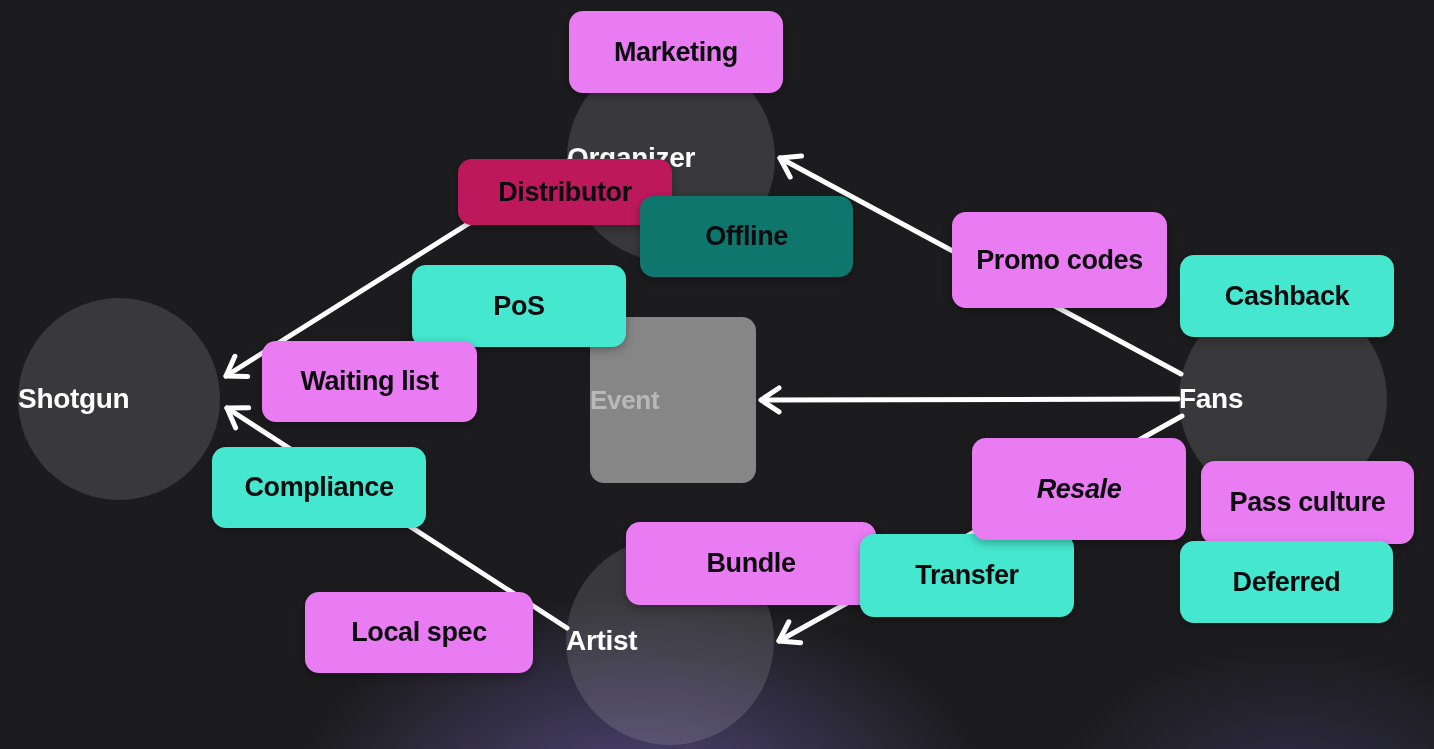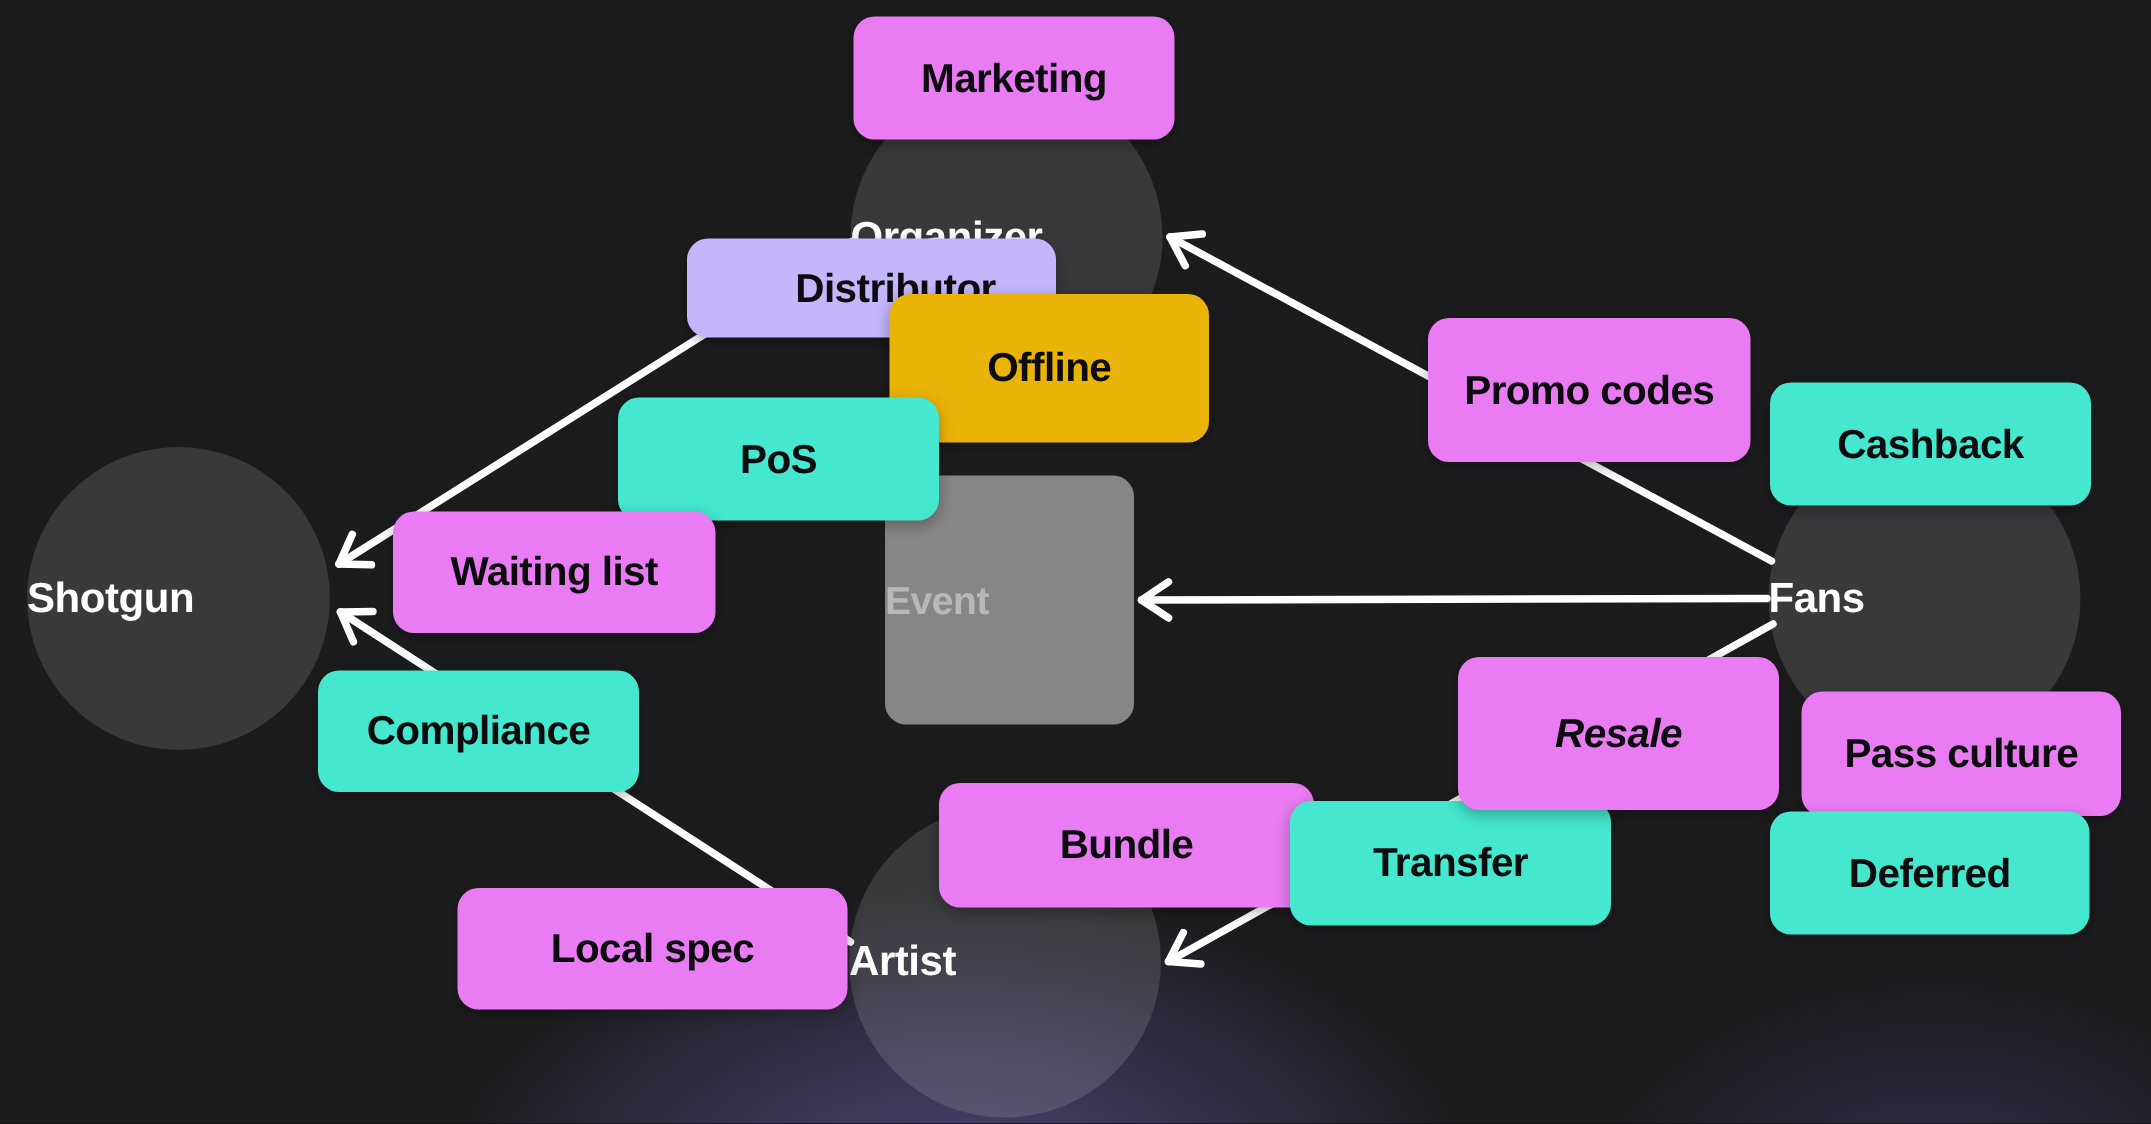--- a/index.html
+++ b/index.html
@@ -112,36 +112,36 @@
   <line x1="568" y1="161" x2="226" y2="376" class="edge-line" marker-end="url(#arrowhead)"></line>
       <line x1="567" y1="628" x2="227" y2="408" class="edge-line" marker-end="url(#arrowhead)"></line>
       <line x1="1181" y1="374" x2="780" y2="158" class="edge-line" marker-end="url(#arrowhead)"></line>
       <line x1="1178" y1="399" x2="761" y2="400" class="edge-line" marker-end="url(#arrowhead)"></line>
       <line x1="1182" y1="416" x2="779" y2="641" class="edge-line" marker-end="url(#arrowhead)"></line>
     </svg>
   <div class="layer">
       <div class="tag" style="left: 569px; top: 11px; width: 214px; height: 82px; background: rgb(234, 124, 243);">
         <span class="tag-label">Marketing</span>
       </div>
-      <div class="tag" style="left: 458px; top: 159px; width: 214px; height: 66px; background: #c4b5fd; padding-left: 32px;">
+      <div class="tag" style="left: 458px; top: 159px; width: 214px; height: 66px; background: #be185d;">
         <span class="tag-label">Distributor</span>
       </div>
-      <div class="tag" style="left: 593px; top: 196px; width: 213px; height: 99px; background: #eab308;">
+      <div class="tag" style="left: 640px; top: 196px; width: 213px; height: 81px; background: #0f766e;">
         <span class="tag-label">Offline</span>
       </div>
       <div class="tag" style="left: 412px; top: 265px; width: 214px; height: 82px; background: rgb(69, 232, 207);">
         <span class="tag-label">PoS</span>
       </div>
       <div class="tag" style="left: 262px; top: 341px; width: 215px; height: 81px; background: rgb(234, 124, 243);">
         <span class="tag-label">Waiting list</span>
       </div>
       <div class="tag" style="left: 212px; top: 447px; width: 214px; height: 81px; background: rgb(69, 232, 207);">
         <span class="tag-label">Compliance</span>
       </div>
-      <div class="tag" style="left: 305px; top: 592px; width: 260px; height: 81px; background: rgb(234, 124, 243);">
+      <div class="tag" style="left: 305px; top: 592px; width: 228px; height: 81px; background: rgb(234, 124, 243);">
         <span class="tag-label">Local spec</span>
       </div>
       <div class="tag" style="left: 626px; top: 522px; width: 250px; height: 83px; background: rgb(234, 124, 243);">
         <span class="tag-label">Bundle</span>
       </div>
       <div class="tag" style="left: 860px; top: 534px; width: 214px; height: 83px; background: rgb(69, 232, 207);">
         <span class="tag-label">Transfer</span>
       </div>
       <div class="tag" style="left: 972px; top: 438px; width: 214px; height: 102px; background: rgb(234, 124, 243); font-style: italic;">
         <span class="tag-label">Resale</span>

